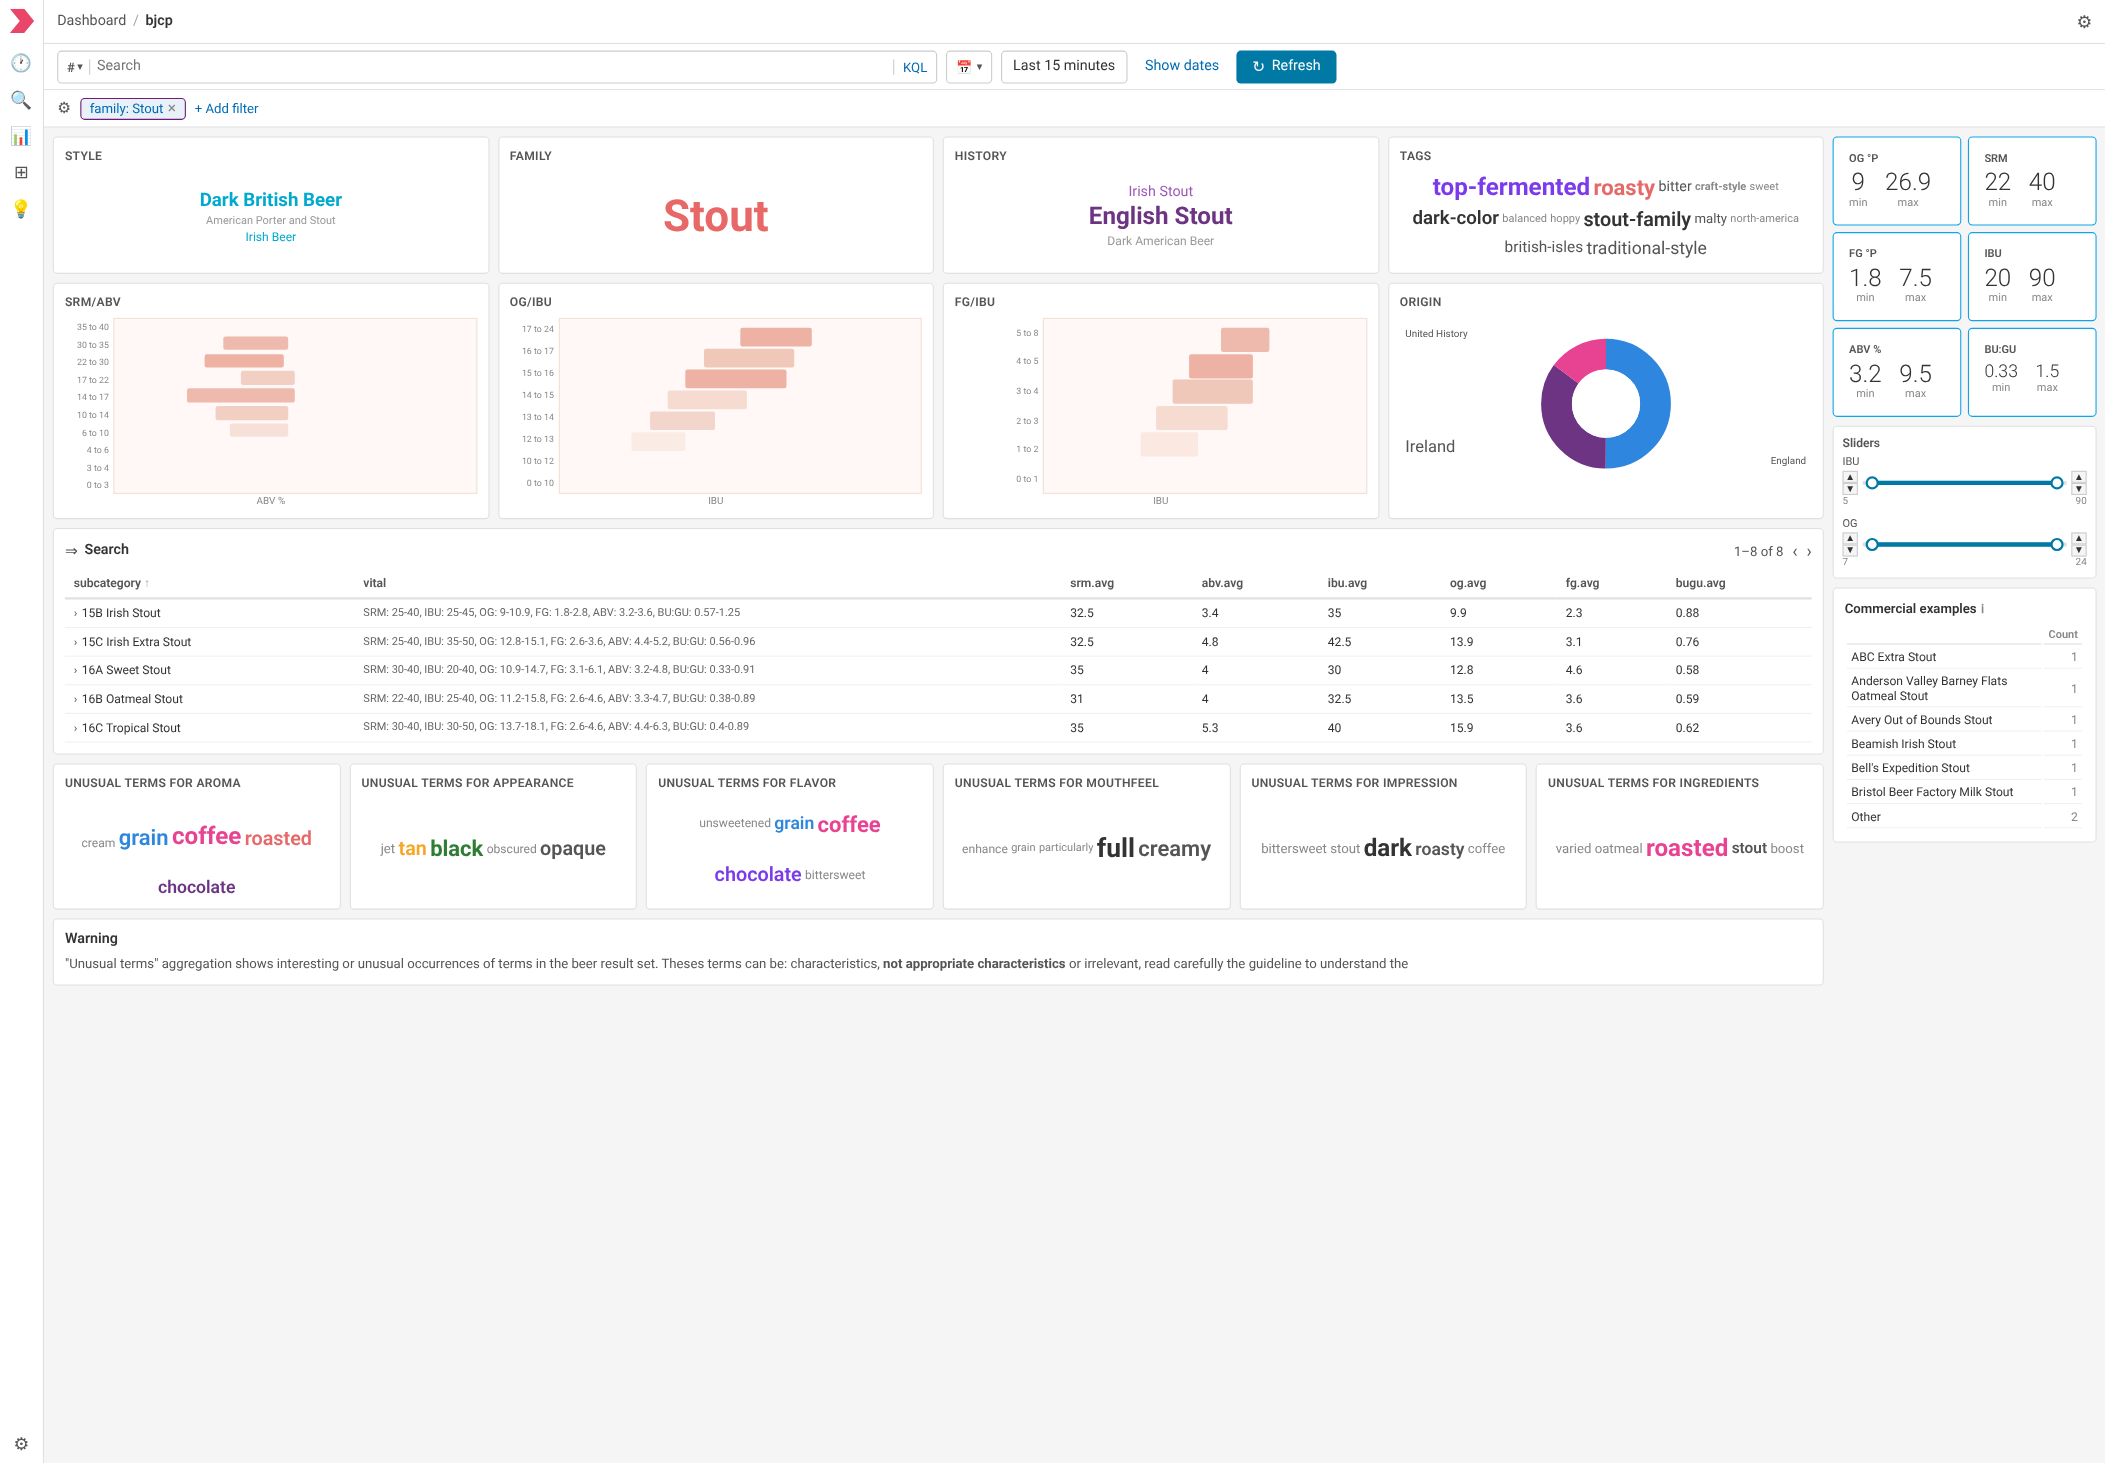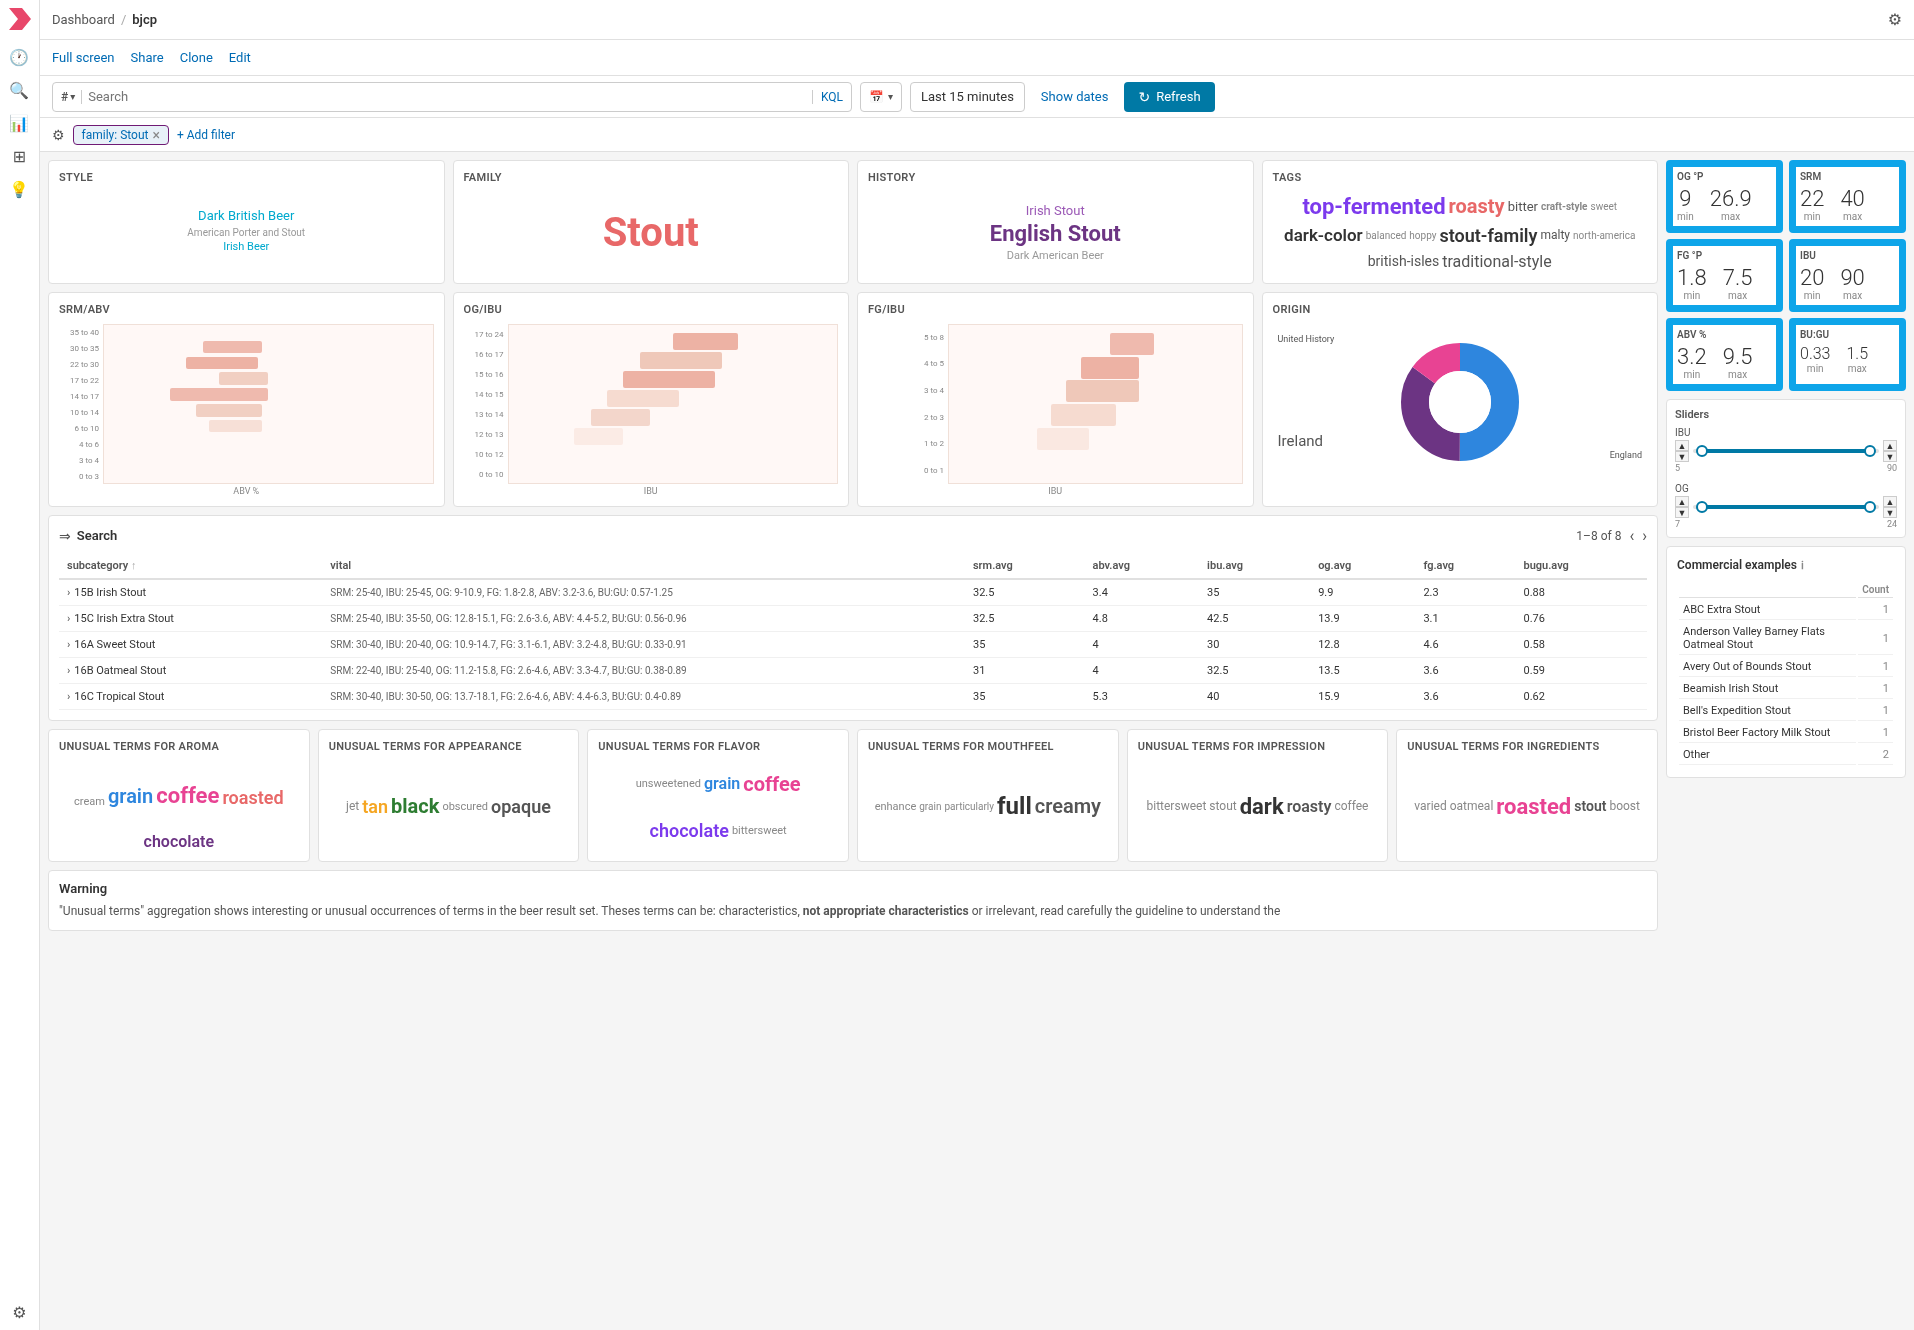--- a/index.html
+++ b/index.html
@@ -23,21 +23,21 @@
     .show-dates-btn { color: #006bb4; font-size: 13px; cursor: pointer; margin-left: 8px; }
     .refresh-btn { display: flex; align-items: center; gap: 6px; background: #0079a5; color: #fff; border: none; border-radius: 4px; padding: 0 14px; height: 30px; cursor: pointer; font-size: 13px; margin-left: 8px; }
 
     
     .active-filters { display: flex; align-items: center; background: #fff; border-bottom: 1px solid #e0e0e0; padding: 4px 12px; height: 34px; gap: 8px; }
     .filter-tag { display: flex; align-items: center; gap: 4px; background: #e8f1f8; border: 1px solid #701a75; border-radius: 4px; padding: 2px 8px; font-size: 12px; color: #006bb4; }
     .filter-tag .remove { cursor: pointer; color: #888; font-size: 14px; line-height: 1; }
 
     .card { background: #fff; border: 1px solid #e0e0e0; border-radius: 4px; padding: 10px; }
     .card-title { font-size: 11px; font-weight: 600; color: #555; margin-bottom: 8px; text-transform: uppercase; letter-spacing: 0.3px; }
-    .stat-card { background: #fff; border: 7px solid #0ea5e9; border-radius: 4px; padding: 4px; }
+    .stat-card { background: #fff; border: 1px solid #0ea5e9; border-radius: 4px; padding: 14px; }
     .stat-title { font-size: 10px; font-weight: 600; color: #555; margin-bottom: 4px; }
     .stat-values { display: flex; gap: 16px; }
     .stat-val { text-align: center; }
     .stat-num { font-size: 22px; font-weight: 300; color: #333; }
     .stat-label { font-size: 10px; color: #888; }
 
     
     .sliders-card { background: #fff; border: 1px solid #e0e0e0; border-radius: 4px; padding: 8px; margin-top: 8px; }
     .slider-track { flex: 1; height: 4px; background: #e0e0e0; border-radius: 2px; position: relative; }
 
@@ -93,26 +93,20 @@
 
   <div class="top-bar">
     <span style="color:#555;font-size:13px;cursor:pointer;">Dashboard</span>
     <span style="color:#aaa;margin:0 6px;font-size:13px;">/</span>
     <span style="font-weight:600;font-size:13px;color:#333;">bjcp</span>
     <div style="margin-left:auto;">
       <span style="font-size:16px;cursor:pointer;color:#555;">⚙</span>
     </div>
   </div>
 
-  <div class="nav-bar">
-    <a class="nav-link">Full screen</a>
-    <a class="nav-link">Share</a>
-    <a class="nav-link">Clone</a>
-    <a class="nav-link">Edit</a>
-  </div>
 
   <div class="filter-bar">
     <div class="search-container">
       <div class="hash-dropdown">
         <span style="font-weight:600;">#</span>
         <span style="font-size:10px;">▾</span>
       </div>
       <input class="search-input" type="text" placeholder="Search" style="">
       <span class="kql-btn">KQL</span>
     </div>
@@ -141,21 +135,21 @@
 
   <div style="padding:8px;display:flex;gap:8px;">
 
     <div style="flex:1;min-width:0;">
 
       <div style="display:grid;grid-template-columns:1fr 1fr 1fr 1fr;gap:8px;margin-bottom:8px;">
 
         <div class="card">
           <div class="card-title">Style</div>
           <div style="text-align:center;padding:16px 0;">
-            <div style="font-size:13px;font-weight:400;color:#00a9ce;">Dark British Beer</div>
+            <div style="font-size:17px;font-weight:700;color:#00a9ce;">Dark British Beer</div>
             <div style="font-size:10px;color:#999;margin-top:4px;">American Porter and Stout</div>
             <div style="font-size:11px;color:#00a9ce;margin-top:2px;">Irish Beer</div>
           </div>
         </div>
 
         <div class="card">
           <div class="card-title">Family</div>
           <div style="display:flex;align-items:center;justify-content:center;height:80px;">
             <span style="font-size:40px;font-weight:700;color:#e86868;">Stout</span>
           </div>

